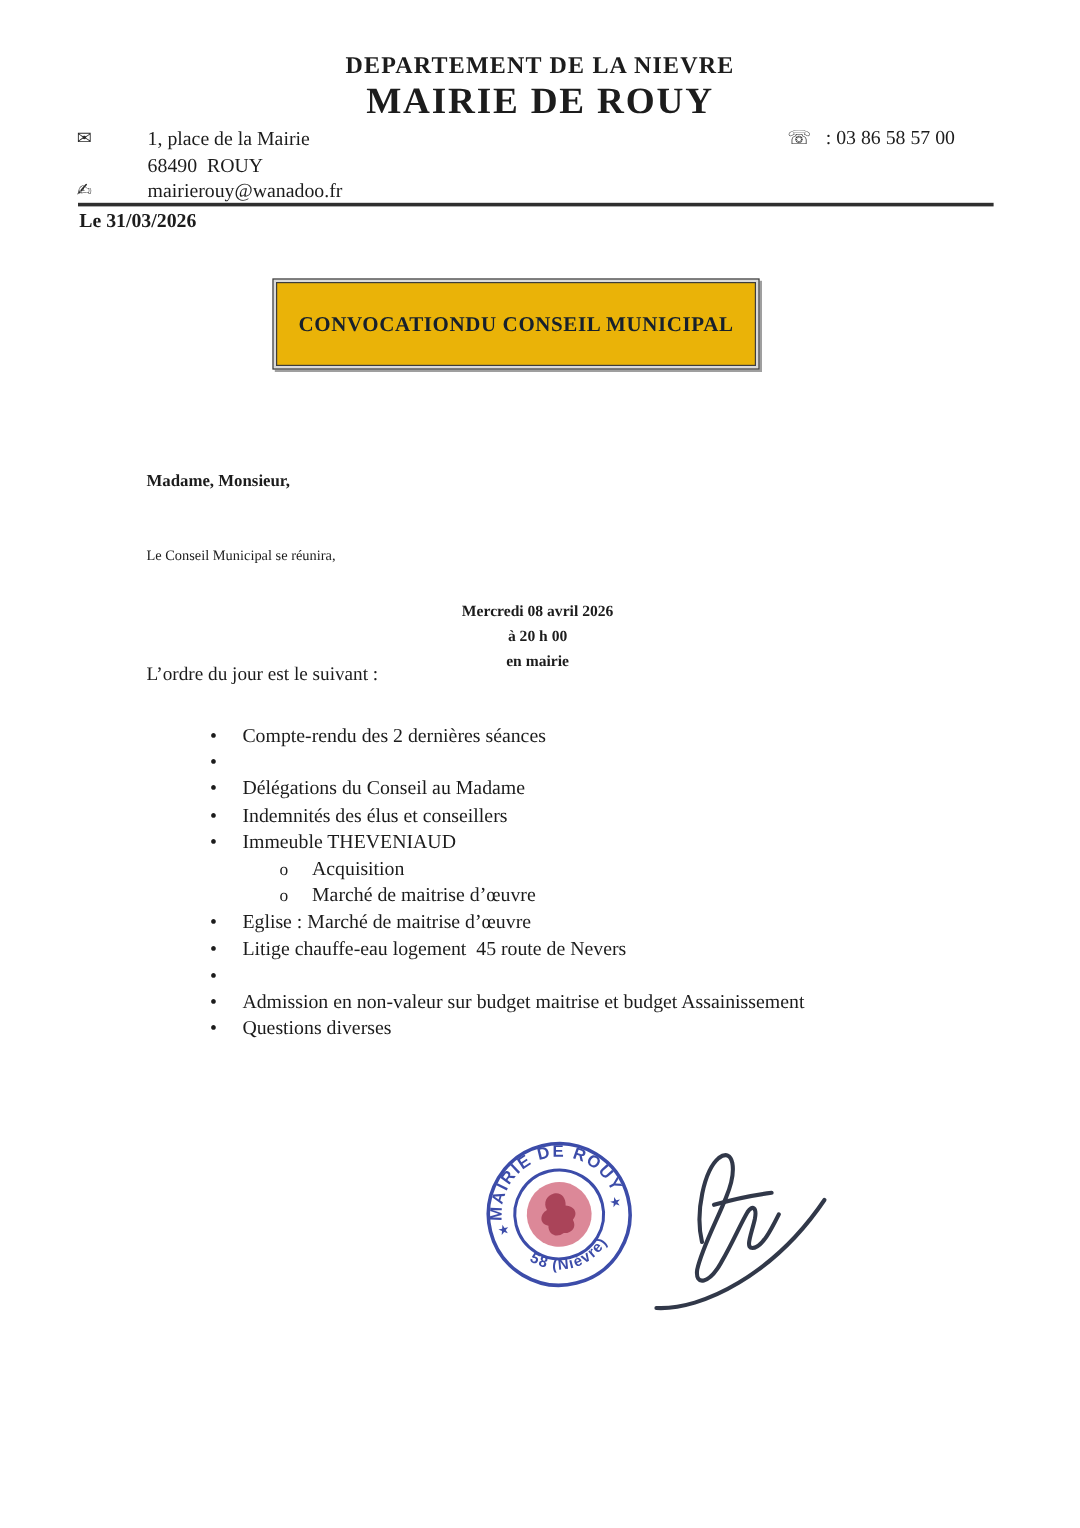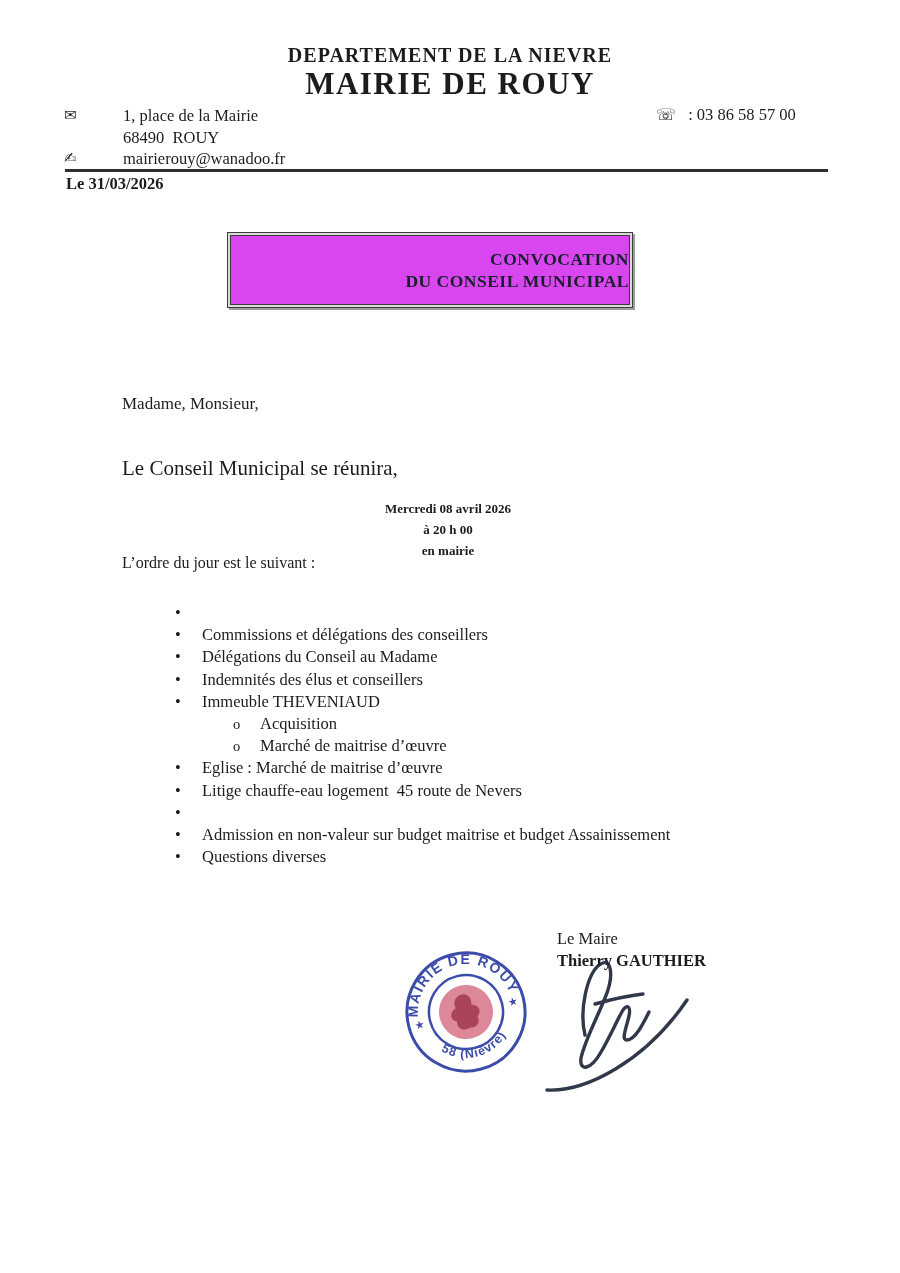--- a/index.html
+++ b/index.html
@@ -17,25 +17,25 @@
     font-size:15px;color:#2a2a2a;}
   .pre{white-space:pre-wrap;}
   .phone{position:absolute;left:656px;top:105px;font-size:16.5px;}
   .phone .glyph{font-family:"DejaVu Sans",sans-serif;font-size:16px;margin-right:8px;}
   .rule{position:absolute;left:65px;top:169px;width:763px;height:2.5px;background:#2f2f2f;}
   .date{position:absolute;left:66px;top:174px;font-size:16.5px;font-weight:bold;}
   .title-box{position:absolute;left:227px;top:232px;width:400px;height:70px;
     background:#dadada;border:1.5px solid #3c3c3c;box-shadow:2px 2px 0 rgba(80,80,80,.55);
     padding:2px;}
   .title-box-inner{width:100%;height:100%;border:1.2px solid #3c3c3c;box-sizing:border-box;
-    display:flex;flex-direction:column;align-items:flex-end;justify-content:center;
-    background:#d946ef;}
+    display:flex;flex-direction:row;align-items:center;justify-content:center;
+    background:#eab308;}
   .title-box-inner div{font-size:17.5px;font-weight:bold;line-height:22px;letter-spacing:.5px;color:#17202c;}
-  .salutation{position:absolute;left:122px;top:394px;font-size:17px;}
-  .intro{position:absolute;left:122px;top:456px;font-size:21px;}
+  .salutation{position:absolute;left:122px;top:394px;font-size:14px;font-weight:bold;}
+  .intro{position:absolute;left:122px;top:456px;font-size:12px;}
   .meeting{position:absolute;left:0;top:498px;width:896px;text-align:center;
     font-size:13px;font-weight:bold;line-height:21px;}
   .agenda-intro{position:absolute;left:122px;top:554px;font-size:16px;font-family:Liberation Serif, serif;}
   .agenda{position:absolute;left:175px;top:603px;font-size:16.5px;}
   .agenda .item{display:flex;height:22.2px;align-items:baseline;}
   .agenda .item.l2{margin-left:58px;}
   .agenda .b{display:inline-block;width:27px;flex:0 0 27px;}
   .agenda .item.l2 .b{font-size:14.5px;}
   .sig-block{position:absolute;left:557px;top:928px;font-size:16.5px;line-height:21.5px;}
   .sig-name{font-weight:bold;}
@@ -88,24 +88,24 @@
     <div>Mercredi 08 avril 2026</div>
     <div>à 20 h 00</div>
     <div>en mairie</div>
   </div>
 
   <div class="agenda-intro">L’ordre du jour est le suivant :</div>
 
   <div class="agenda">
     <div class="item l1">
       <span class="b">•</span>
+      <span class="pre">Compte-rendu des 2 dernières séances</span>
     </div>
     <div class="item l1">
       <span class="b">•</span>
-      <span class="pre">Commissions et délégations des conseillers</span>
     </div>
     <div class="item l1">
       <span class="b">•</span>
       <span class="pre">Délégations du Conseil au Madame</span>
     </div>
     <div class="item l1">
       <span class="b">•</span>
       <span class="pre">Indemnités des élus et conseillers</span>
     </div>
     <div class="item l1">
@@ -134,24 +134,20 @@
     <div class="item l1">
       <span class="b">•</span>
       <span class="pre">Admission en non-valeur sur budget maitrise et budget Assainissement</span>
     </div>
     <div class="item l1">
       <span class="b">•</span>
       <span class="pre">Questions diverses</span>
     </div>
   </div>
 
-  <div class="sig-block">
-    <div>Le Maire</div>
-    <div class="sig-name">Thierry GAUTHIER</div>
-  </div>
 
   <div class="stamp">
     <svg width="124" height="124" viewBox="0 0 124 124">
       <circle cx="62" cy="62" r="59" fill="none" stroke="#2e3fa3" stroke-width="3"></circle>
       <circle cx="62" cy="62" r="37" fill="none" stroke="#2e3fa3" stroke-width="2.5"></circle>
       <circle cx="62" cy="62" r="27" fill="#d2687d" opacity="0.85"></circle>
       <path d="M 62 44 c 6 0 9 6 7 12 c 7 2 9 9 3 13 c 2 7 -4 11 -10 9 c -7 3 -13 -2 -11 -9 c -7 -3 -5 -11 2 -13 c -2 -7 3 -12 9 -12 z" fill="#9e2f47" opacity="0.9"></path>
       <defs>
         <path id="arcTop" d="M 18.5 82.3 A 48 48 0 1 1 105.5 82.3" fill="none"></path>
         <path id="arcBottom" d="M 22.2 85 A 46 46 0 0 0 101.8 85" fill="none"></path>

